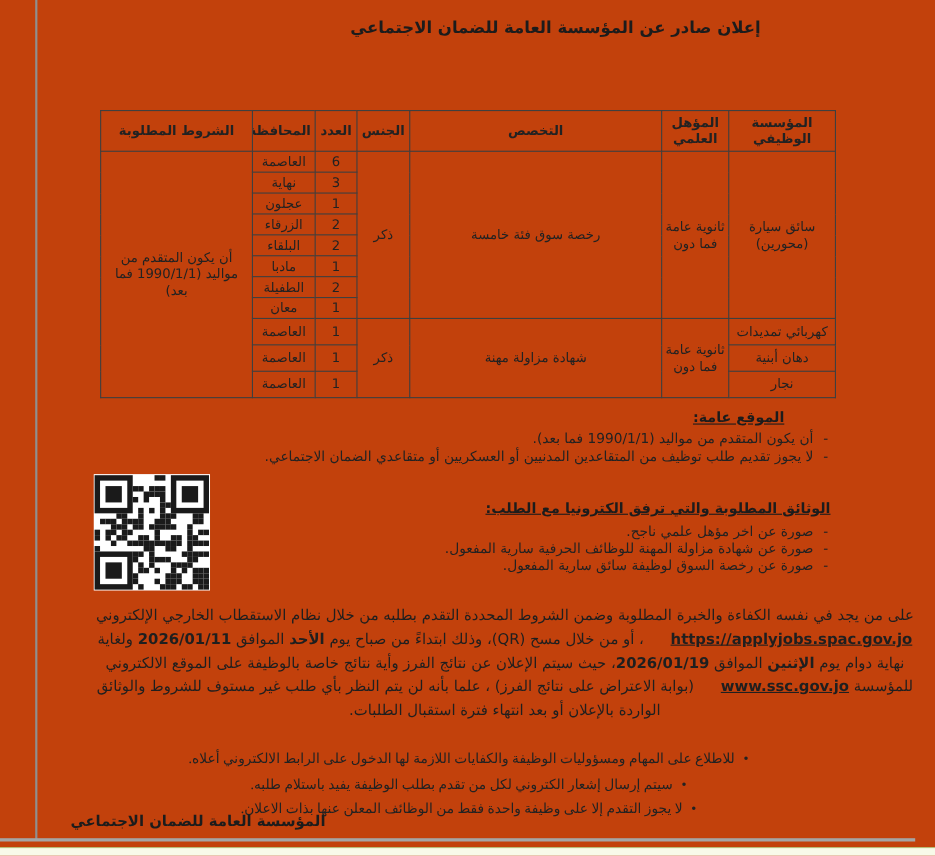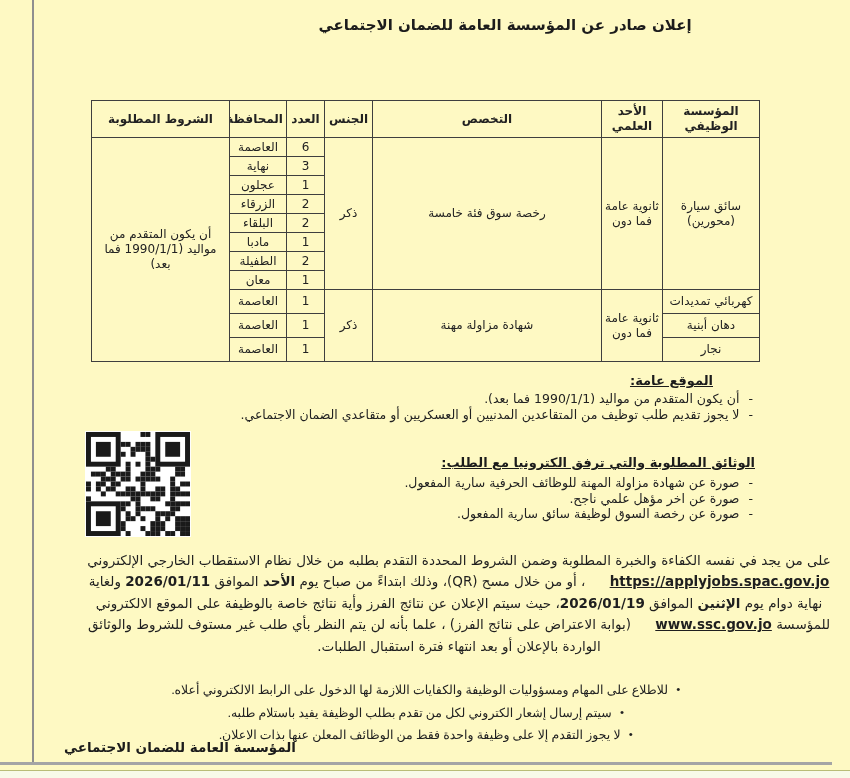--- a/index.html
+++ b/index.html
@@ -1,17 +1,17 @@
 <!DOCTYPE html>
 <html lang="ar"><head>
 <meta charset="utf-8">
 <style>
   html,body{margin:0;padding:0;background:#fff;}
   .page{
-    position:relative;width:850px;height:778px;background:#fef9c3;overflow:hidden;
+    position:relative;width:850px;height:778px;background:#c2410c;overflow:hidden;
     font-family:"DejaVu Sans",sans-serif;color:#262626;
   }
   .vline-left{position:absolute;left:32px;top:0;width:2px;height:763px;background:#8f8f8f;}
   .title{
     position:absolute;top:16px;left:170px;width:670px;text-align:center;
     font-size:15px;font-weight:bold;color:#1c1c1c;
   }
   .intro{
     position:absolute;top:46px;left:76px;width:762px;
     font-size:13.5px;line-height:22px;text-align:justify;direction:ltr;color:#222;
@@ -66,21 +66,21 @@
         <col style="width:61px">
         <col style="width:229px">
       <col style="width:48px">
         <col style="width:38px">
         <col style="width:57px">
         <col style="width:138px">
     </colgroup>
     <tbody>
         <tr>
       <th>المؤسسة الوظيفي</th>
-      <th>الأحد العلمي</th>
+      <th>المؤهل العلمي</th>
       <th>التخصص</th>
       <th>الجنس</th>
       <th>العدد</th>
       <th>المحافظة</th>
       <th>الشروط المطلوبة</th>
     </tr>
     <tr class="g1">
       <td rowspan="8">سائق سيارة (محورين)</td>
       <td rowspan="8">ثانوية عامة فما دون</td>
       <td rowspan="8">رخصة سوق فئة خامسة</td>
@@ -297,22 +297,22 @@
         <rect x="70" y="0" width="35" height="35" fill="#1a1a1a"></rect>
         <rect x="75" y="5" width="25" height="25" fill="#fff"></rect>
         <rect x="80" y="10" width="15" height="15" fill="#1a1a1a"></rect>
         <rect x="0" y="70" width="35" height="35" fill="#1a1a1a"></rect>
         <rect x="5" y="75" width="25" height="25" fill="#fff"></rect>
         <rect x="10" y="80" width="15" height="15" fill="#1a1a1a"></rect>
       </svg></div>
 
   <div class="sec-heading" style="top:455px;right:95px;">الوثائق المطلوبة والتي ترفق الكترونيا مع الطلب:</div>
   <div class="dash-list" style="top:475px;right:97px;">
+    <div class="dash-item"><span class="dash">-</span><span>صورة عن اخر مؤهل علمي ناجح.</span></div>
     <div class="dash-item"><span class="dash">-</span><span>صورة عن شهادة مزاولة المهنة للوظائف الحرفية سارية المفعول.</span></div>
-    <div class="dash-item"><span class="dash">-</span><span>صورة عن اخر مؤهل علمي ناجح.</span></div>
     <div class="dash-item"><span class="dash">-</span><span>صورة عن رخصة السوق لوظيفة سائق سارية المفعول.</span></div>
   </div>
 
   <p class="apply"><span>على من يجد في نفسه الكفاءة والخبرة المطلوبة وضمن الشروط المحددة التقدم بطلبه من خلال نظام الاستقطاب الخارجي الإلكتروني </span><span class="url">https://applyjobs.spac.gov.jo</span><span> ، أو من خلال مسح (QR)، وذلك ابتداءً من صباح يوم </span><span class="b">الأحد</span><span> الموافق </span><span class="b">2026/01/11</span><span> ولغاية نهاية دوام يوم </span><span class="b">الإثنين</span><span> الموافق </span><span class="b">2026/01/19</span><span>، حيث سيتم الإعلان عن نتائج الفرز وأية نتائج خاصة بالوظيفة على الموقع الالكتروني للمؤسسة </span><span class="url">www.ssc.gov.jo</span><span> (بوابة الاعتراض على نتائج الفرز) ، علما بأنه لن يتم النظر بأي طلب غير مستوف للشروط والوثائق الواردة بالإعلان أو بعد انتهاء فترة استقبال الطلبات.</span></p>
 
   <div class="notes">
     <div class="note-line"><span class="bullet">•</span><span>للاطلاع على المهام ومسؤوليات الوظيفة والكفايات اللازمة لها الدخول على الرابط الالكتروني أعلاه.</span></div>
     <div class="note-line"><span class="bullet">•</span><span>سيتم إرسال إشعار الكتروني لكل من تقدم بطلب الوظيفة يفيد باستلام طلبه.</span></div>
     <div class="note-line"><span class="bullet">•</span><span>لا يجوز التقدم إلا على وظيفة واحدة فقط من الوظائف المعلن عنها بذات الاعلان.</span></div>
   </div>

